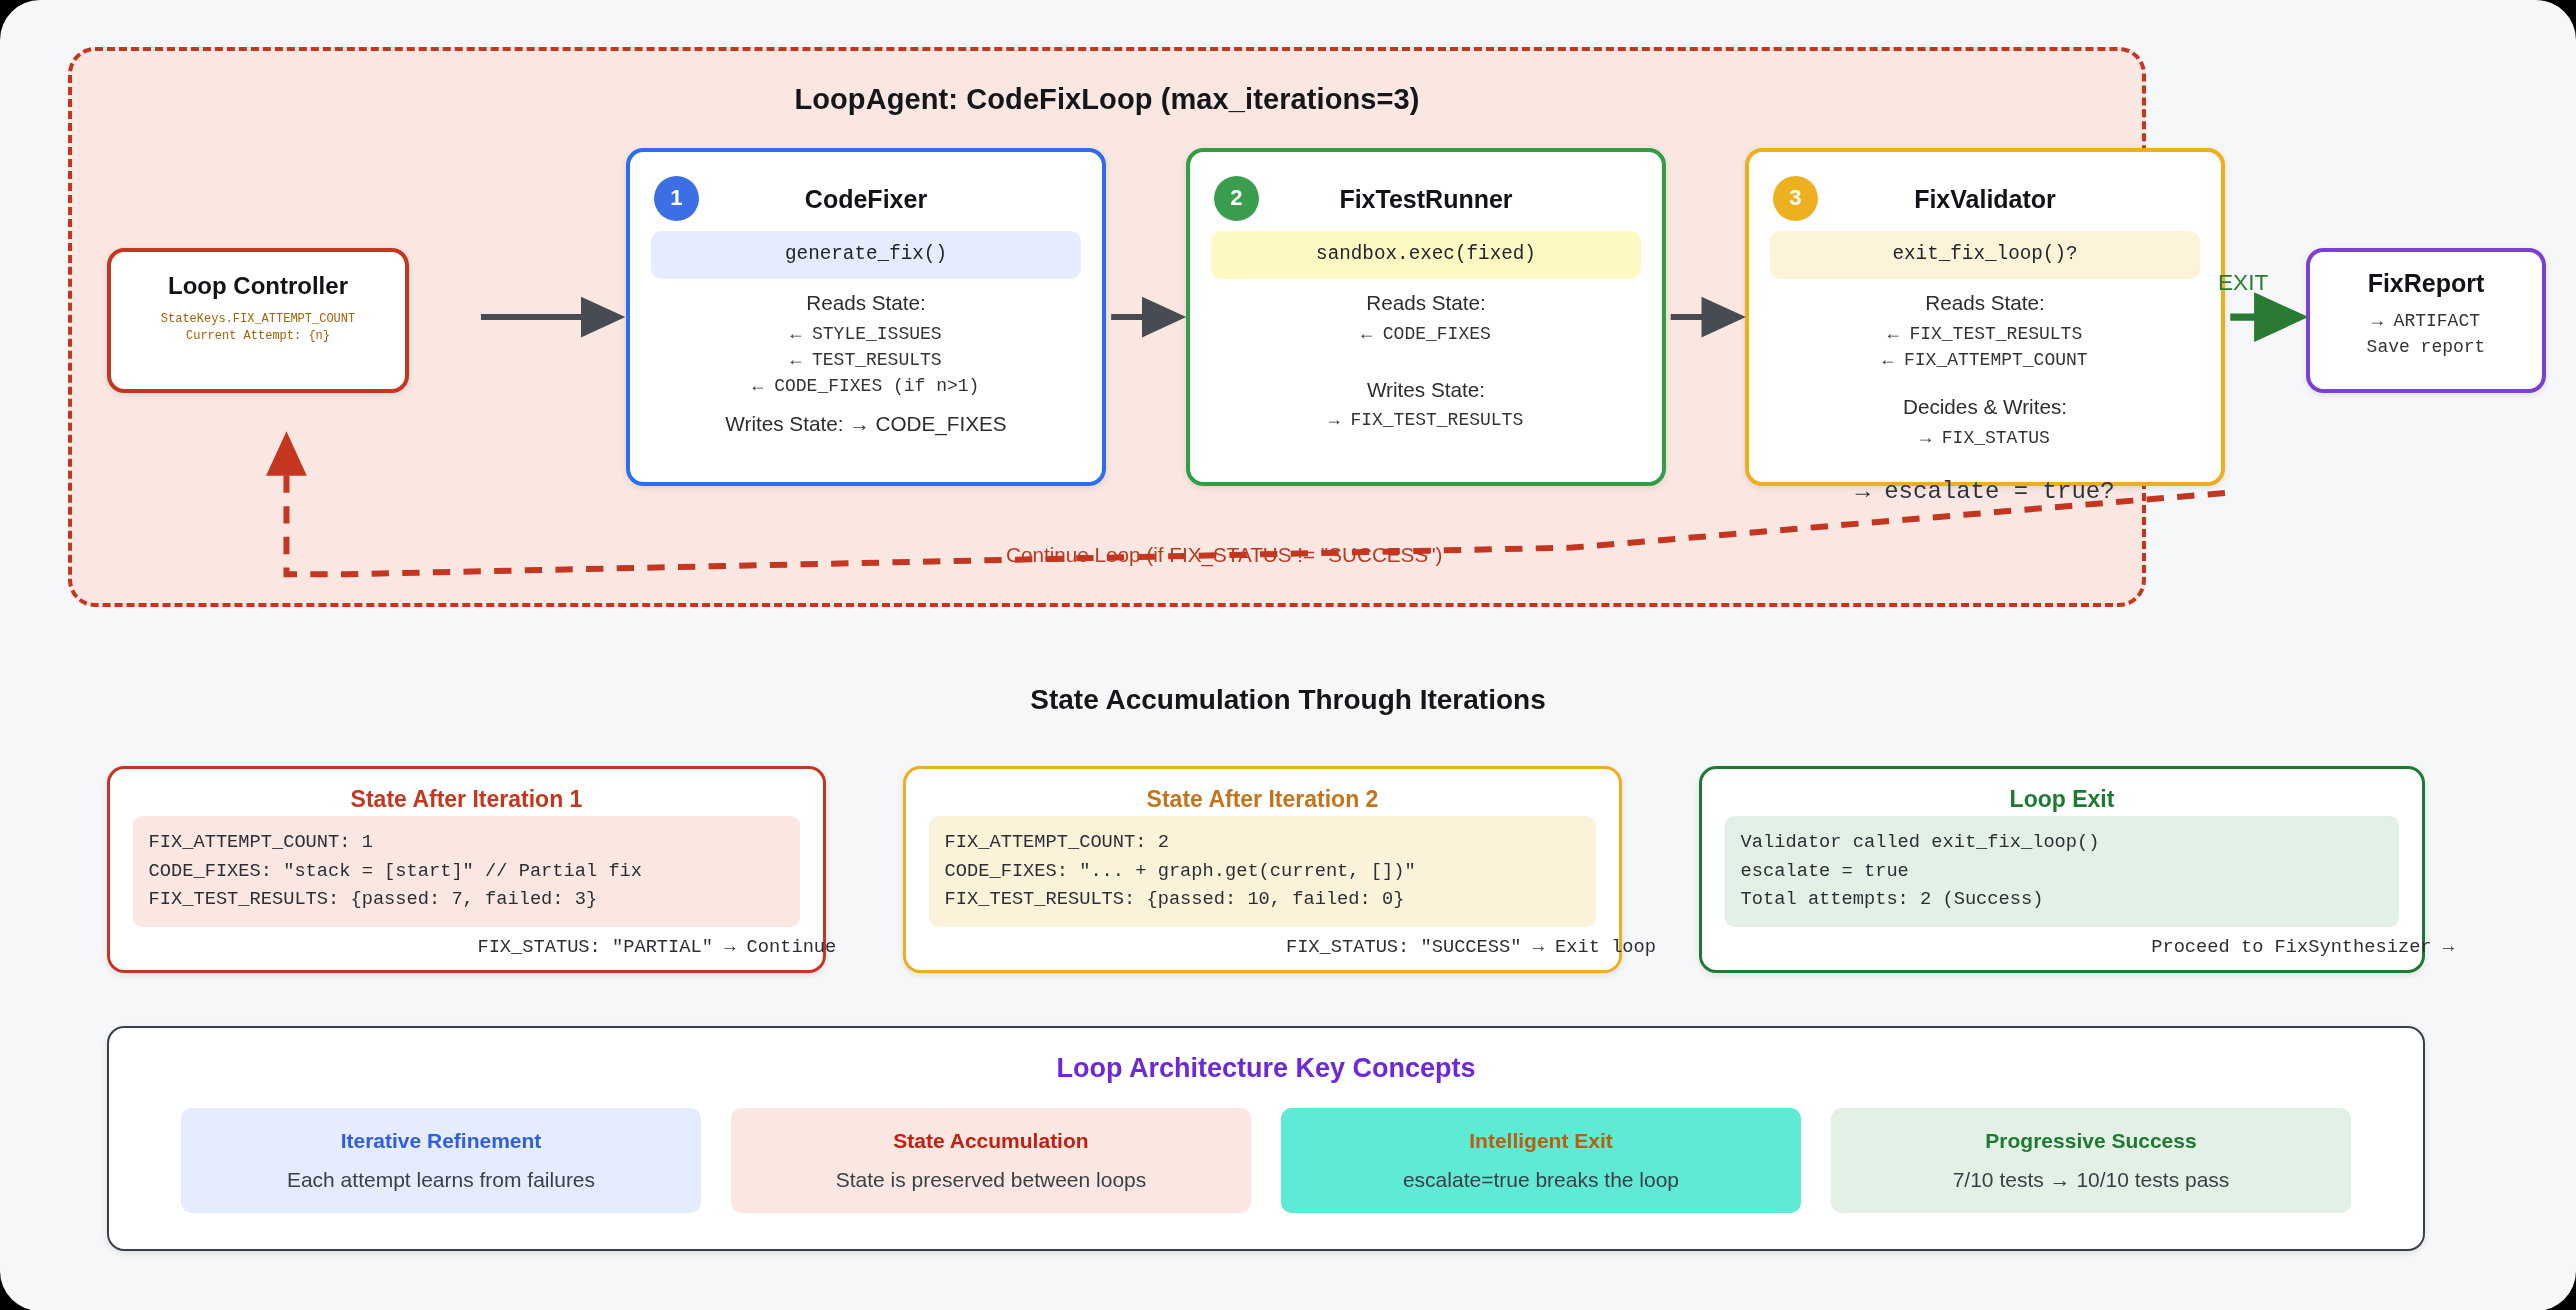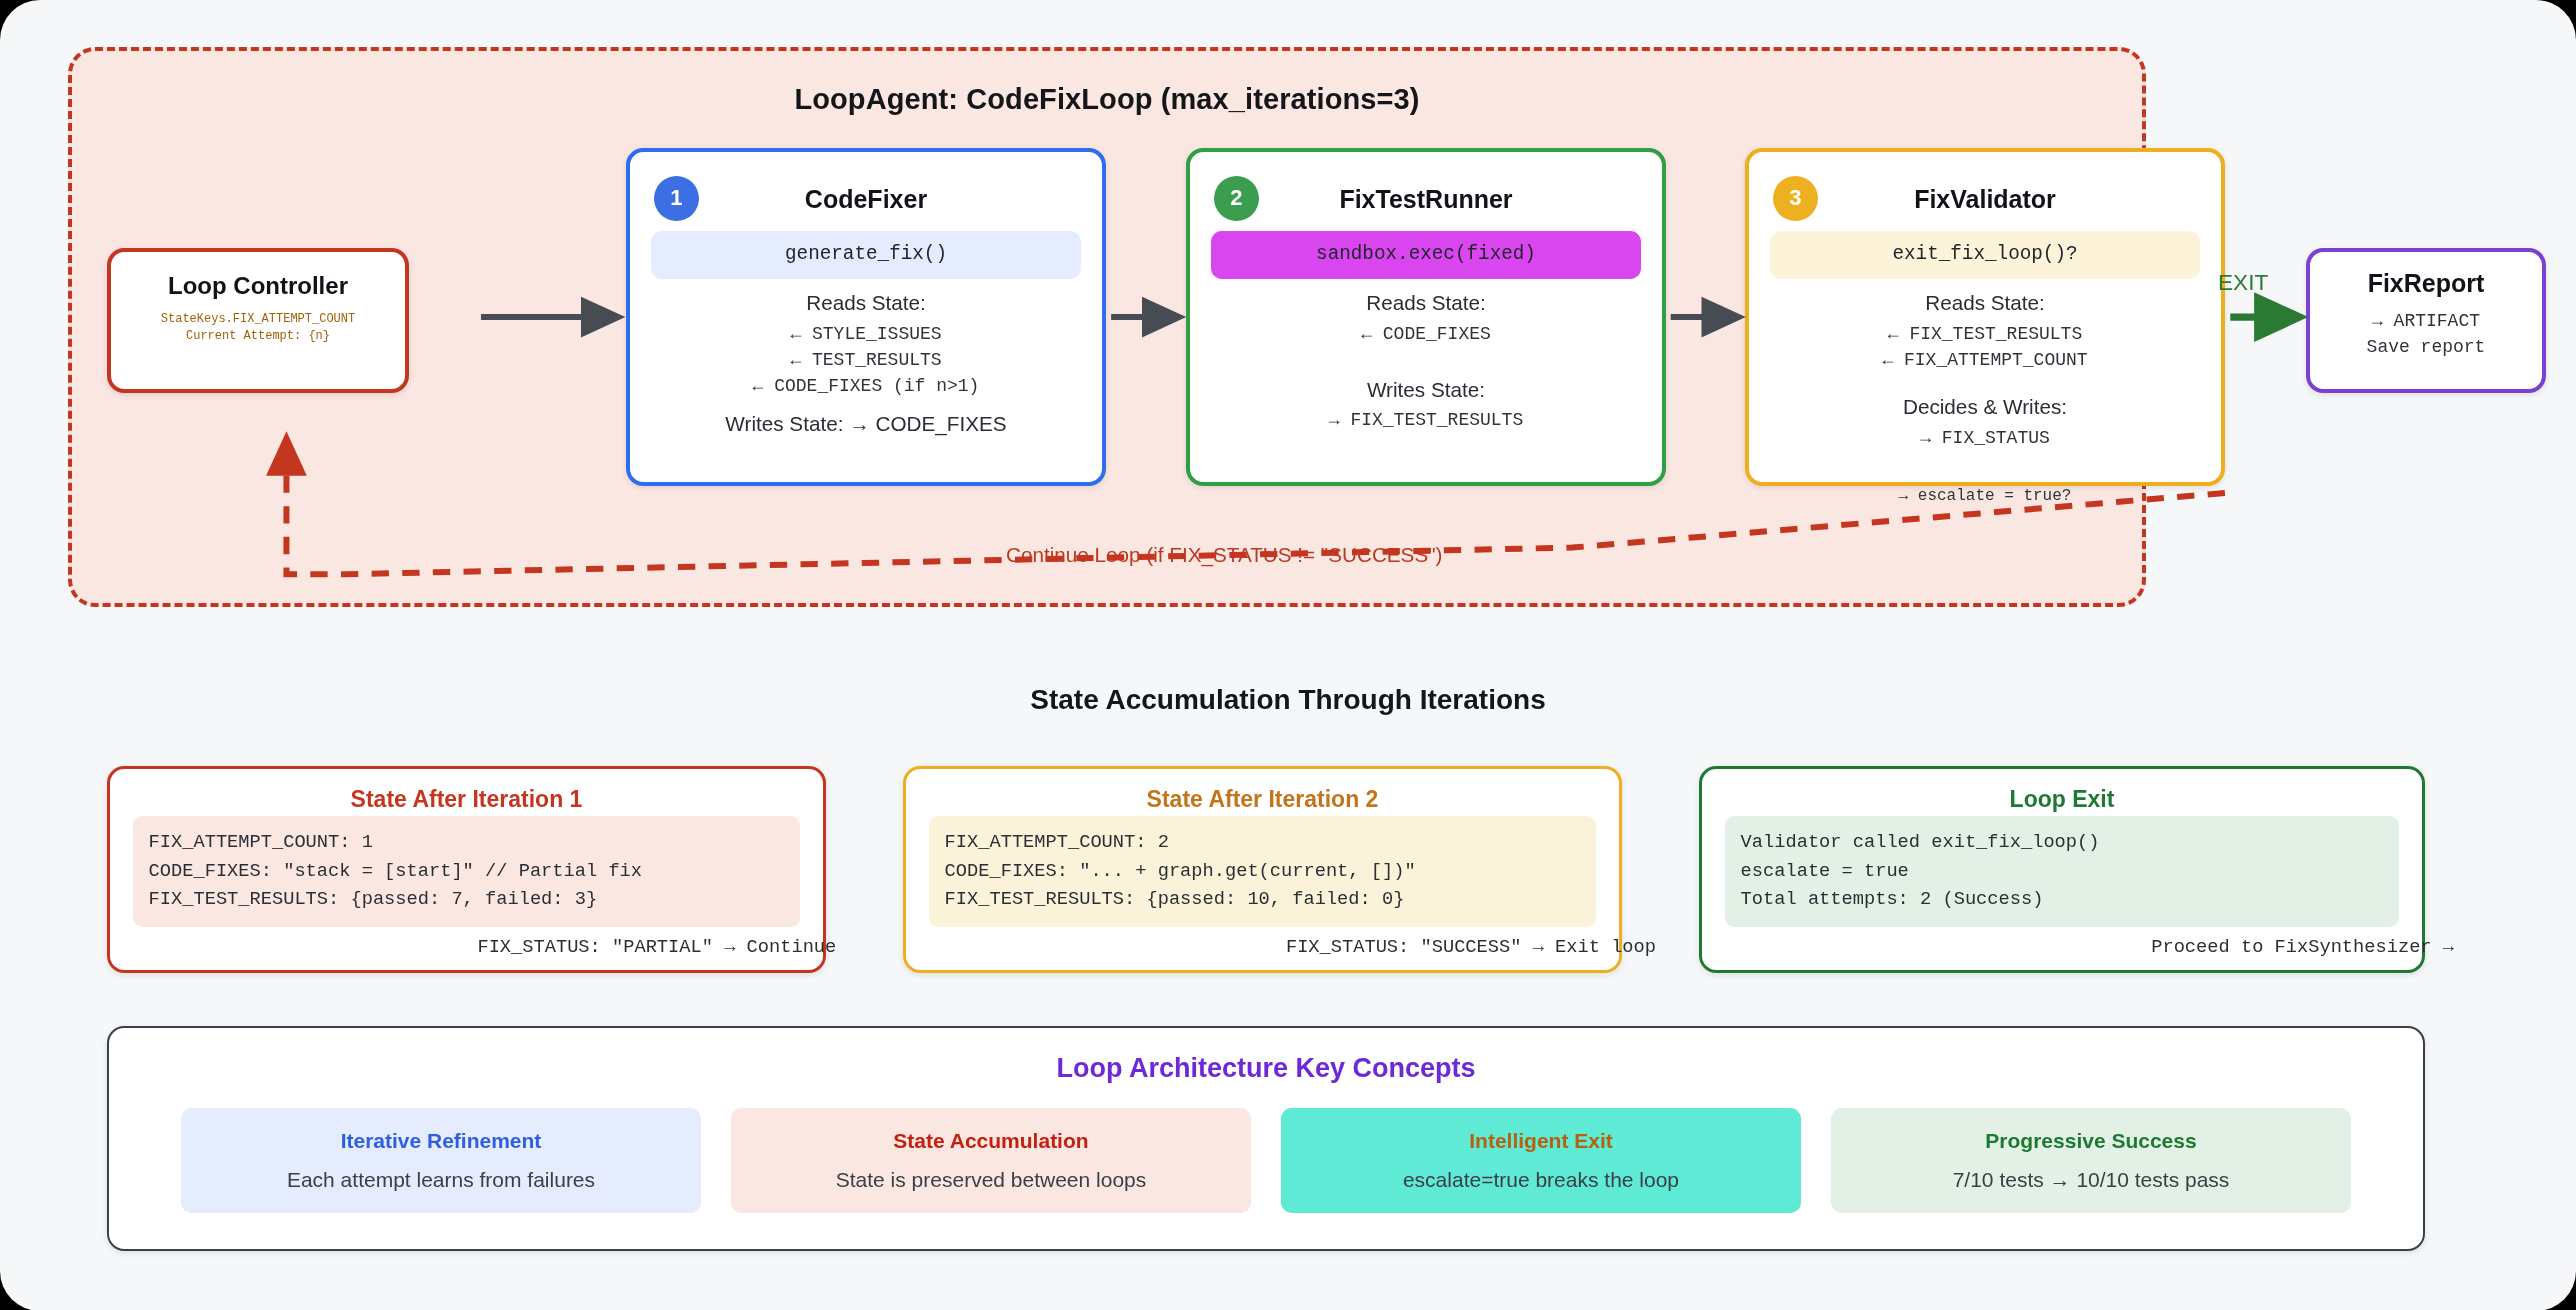--- a/index.html
+++ b/index.html
@@ -144,32 +144,32 @@
     margin-top: 13.3px;
     white-space: nowrap;
   }
   .agent .overflow-row {
     position: absolute;
     left: 0;
     bottom: -22.6px;
     width: 100%;
     text-align: center;
     font-family: "Liberation Mono", monospace;
-    font-size: 16px;
+    font-size: 24px;
     color: #30343a;
     white-space: nowrap;
   }
 
   #agent-codefixer { left: 626px; border: 4px solid #2f6df0; }
   #agent-codefixer .badge { background: #3b6fe3; }
   #agent-codefixer .call-chip { background: #e4ecfd; }
 
   #agent-testrunner { left: 1186px; border: 4px solid #2f9e45; }
   #agent-testrunner .badge { background: #3b9e4e; }
-  #agent-testrunner .call-chip { background: #d946ef; }
+  #agent-testrunner .call-chip { background: #fef9c3; }
 
   #agent-validator { left: 1745px; border: 4px solid #efae1d; }
   #agent-validator .badge { background: #edb021; }
   #agent-validator .call-chip { background: #fdf3d9; }
 
   
   #fix-report {
     left: 2306px;
     top: 248px;
     width: 240px;

